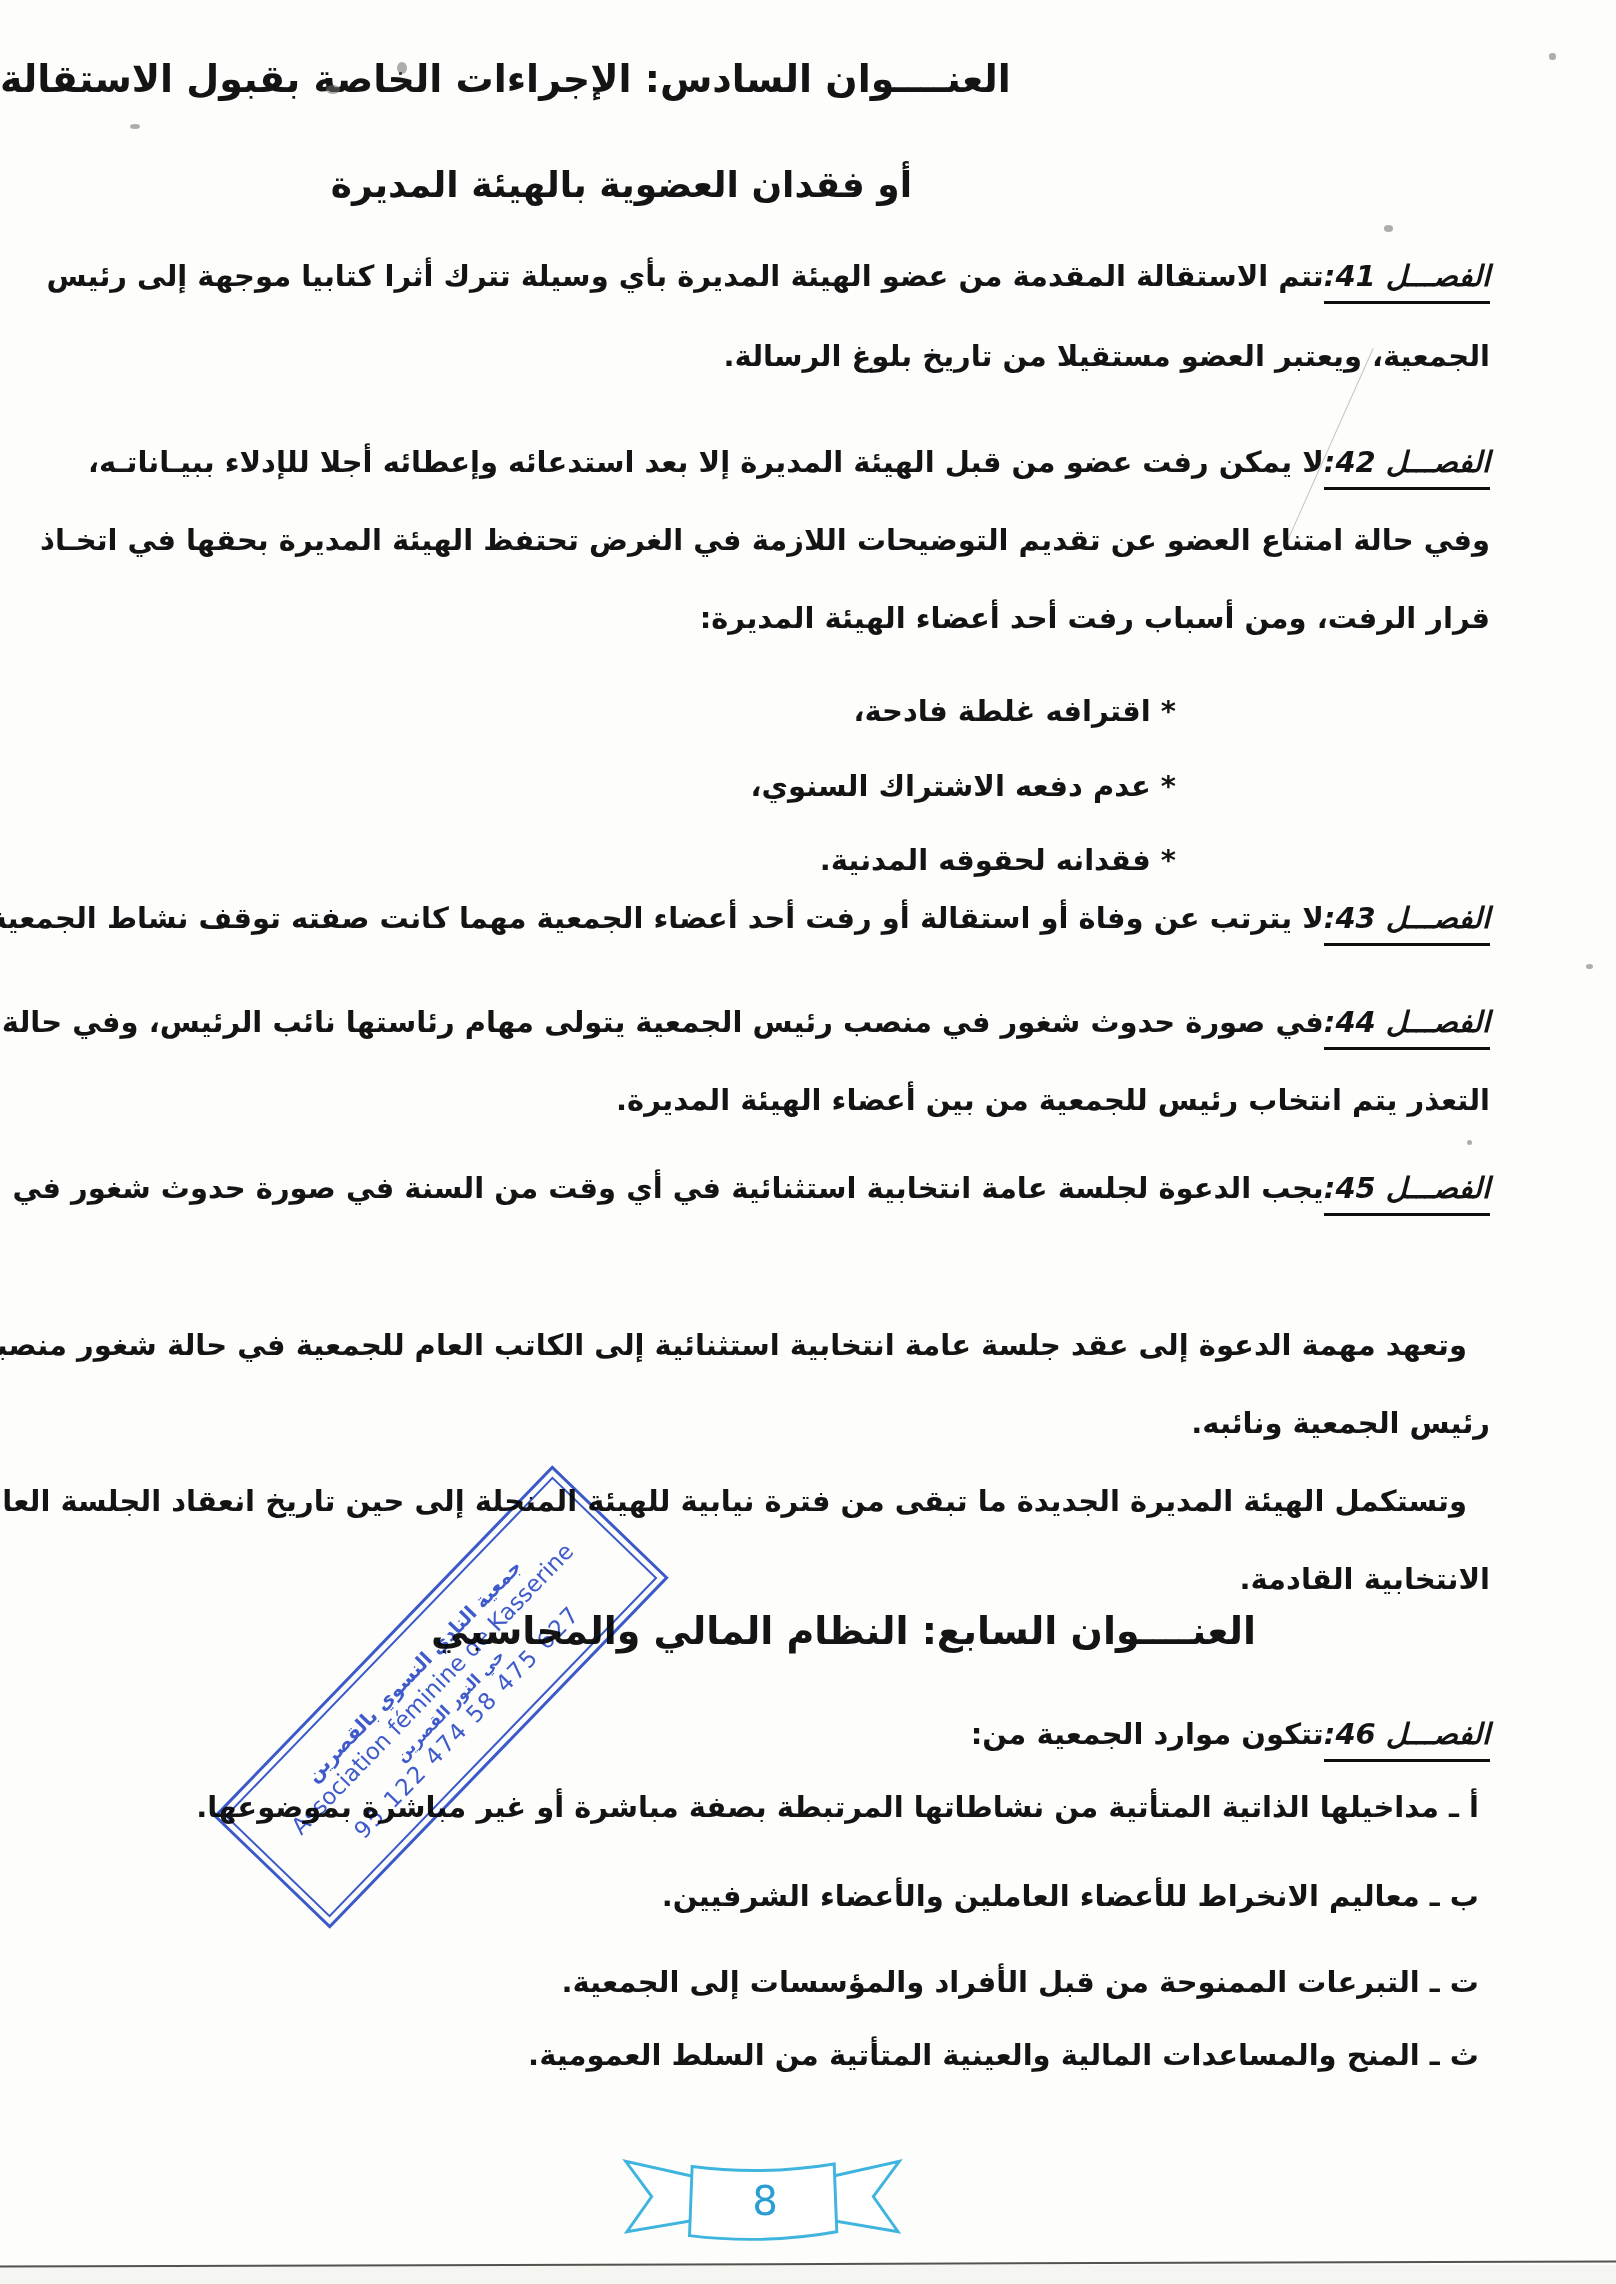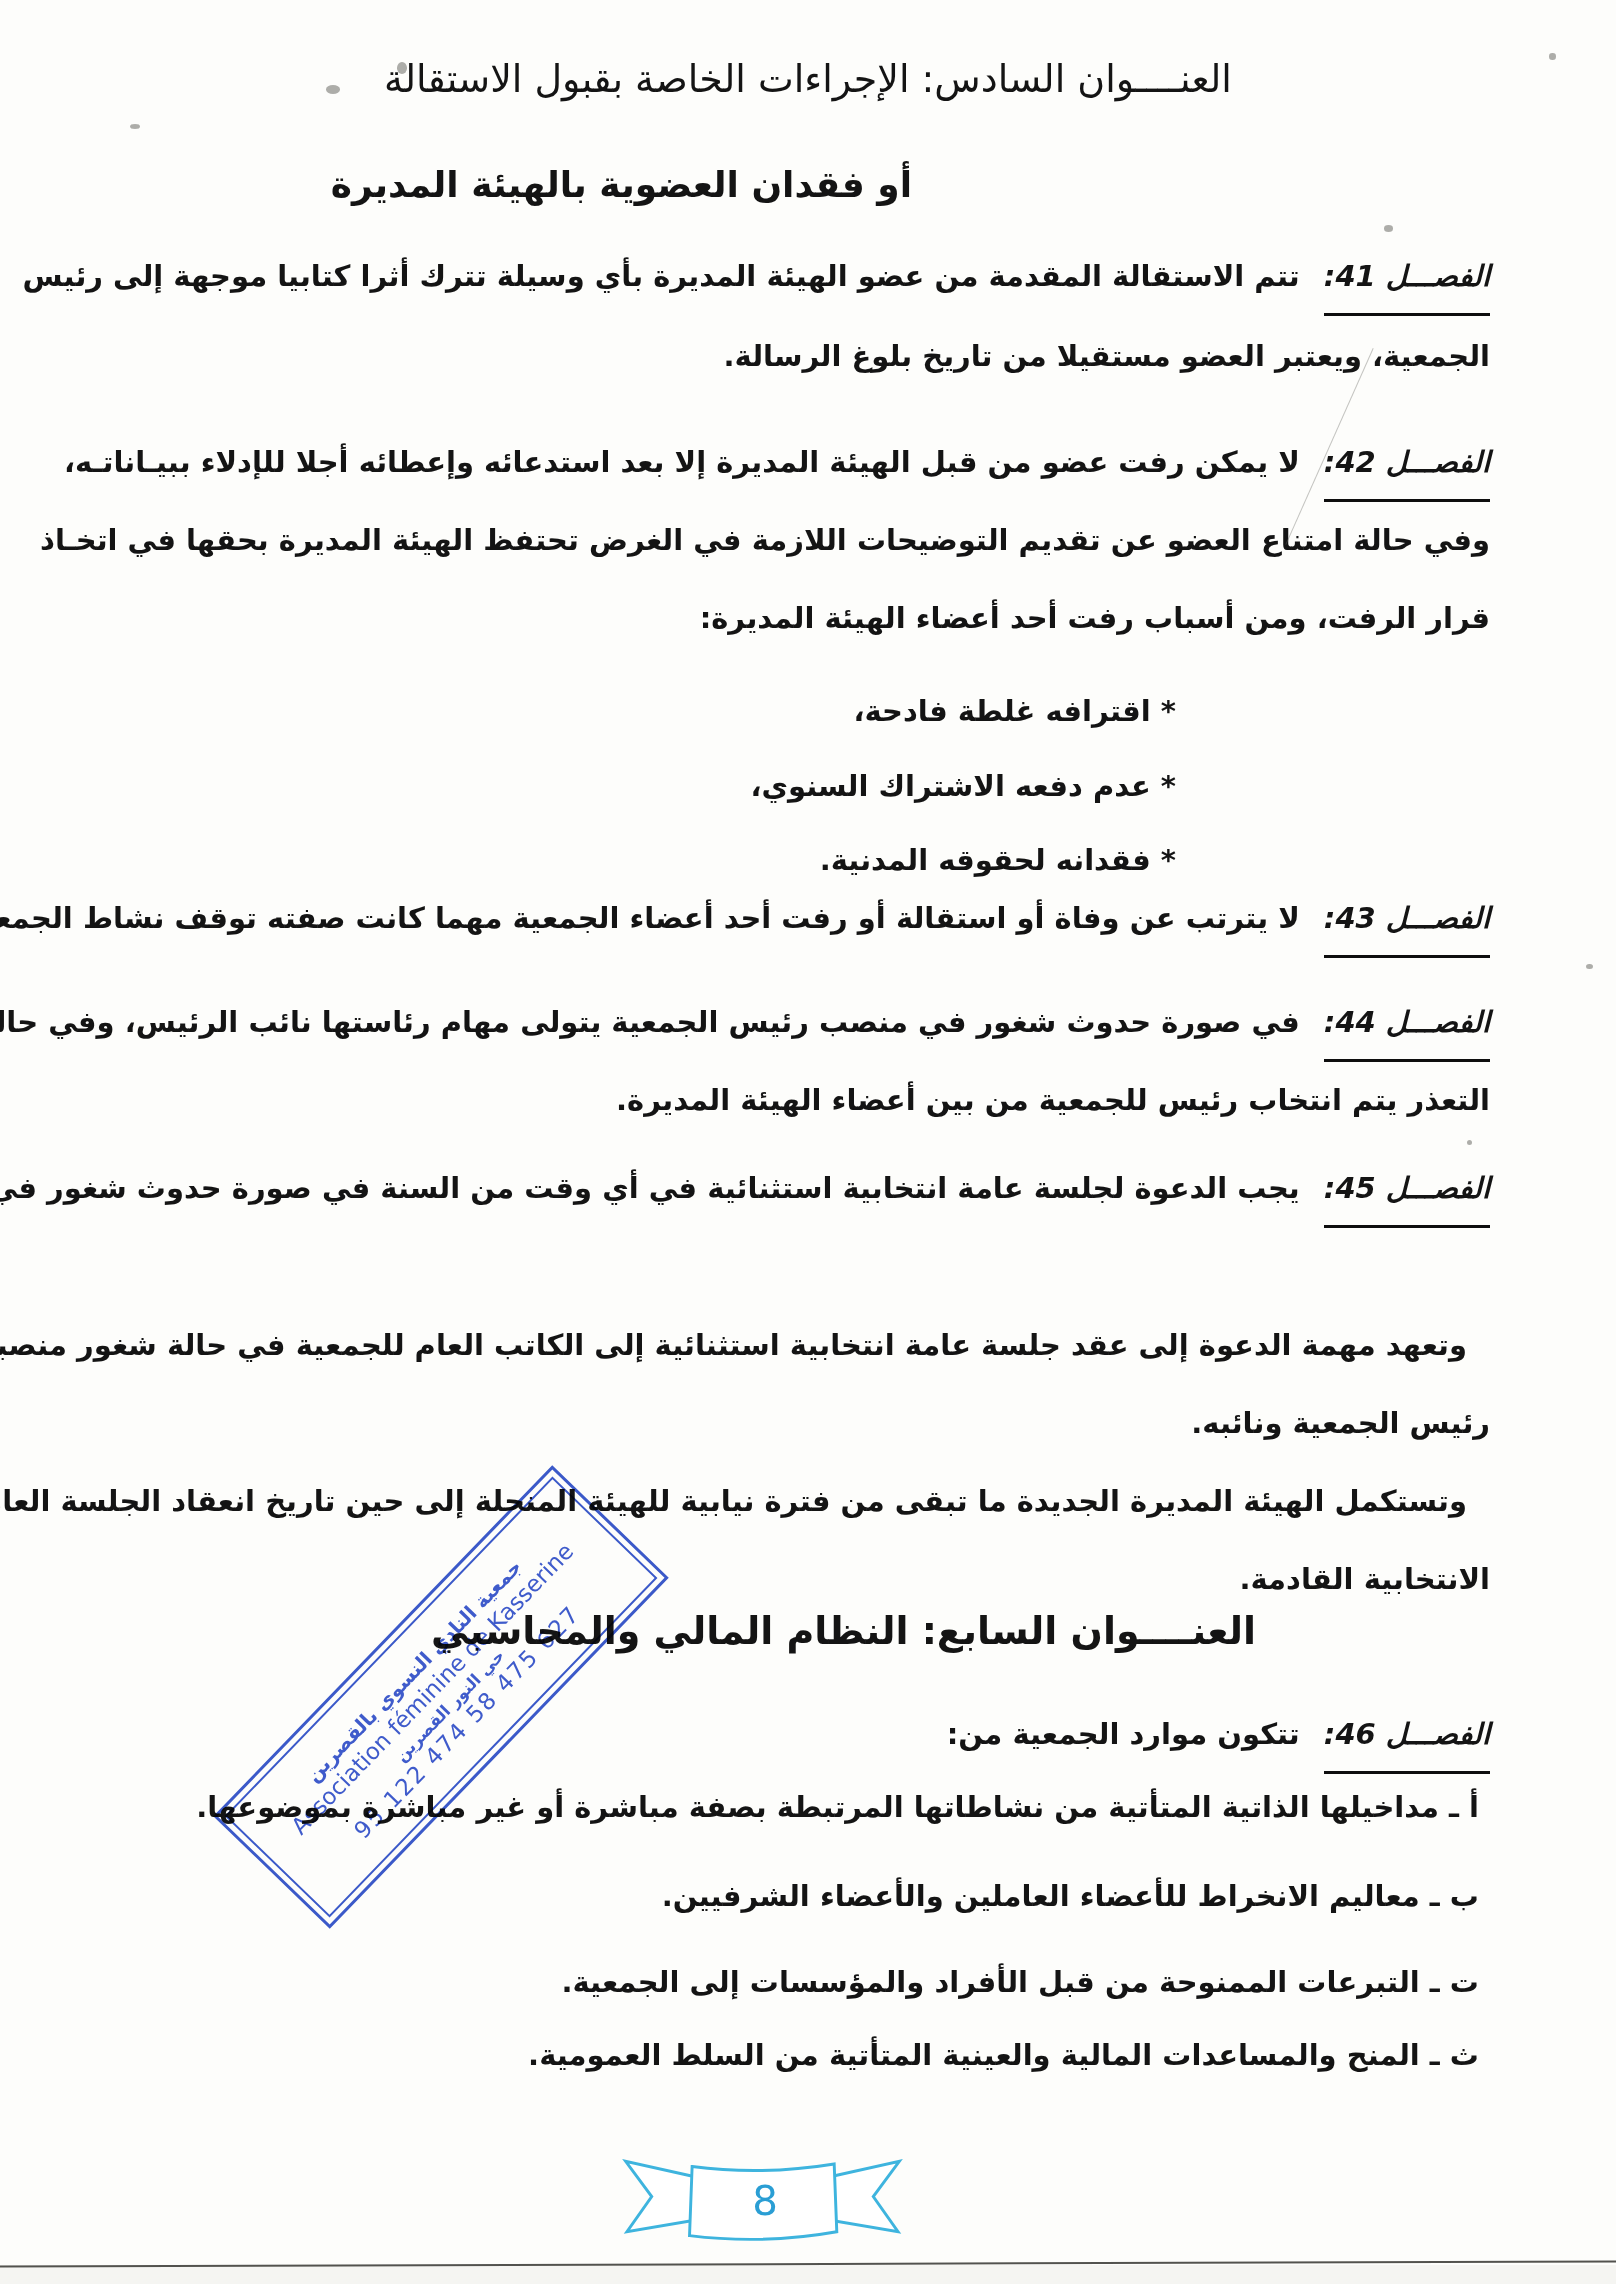--- a/index.html
+++ b/index.html
@@ -17,27 +17,27 @@
     right:126px;
     white-space:nowrap;
     font-size:29px;
     font-weight:700;
     letter-spacing:0.3px;
   }
   .lbl{
     font-style:italic;
     font-weight:800;
     border-bottom:3.3px solid #0e0e0e;
-    padding-bottom:20px;
-    margin-left:24px;
+    padding-bottom:8px;
+    margin-left:0;
     display:inline-block;
   }
   .title{
-    right:0;left:0;text-align:center;
-    font-size:38px;font-weight:400;
+    right:0;left:0;text-align:left;
+    font-size:38px;font-weight:700;
     letter-spacing:0px;
   }
   .title2{
     left:365px;right:auto;width:547px;text-align:center;
     font-size:36px;font-weight:800;
   }
   .title7{
     left:430px;right:auto;width:827px;text-align:center;
     font-size:38px;font-weight:800;
   }

